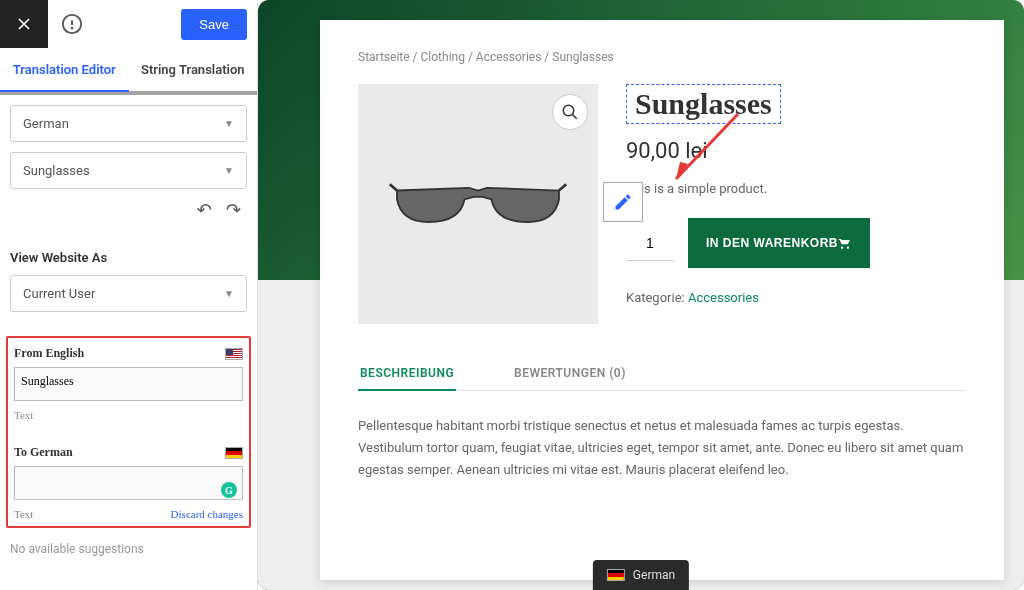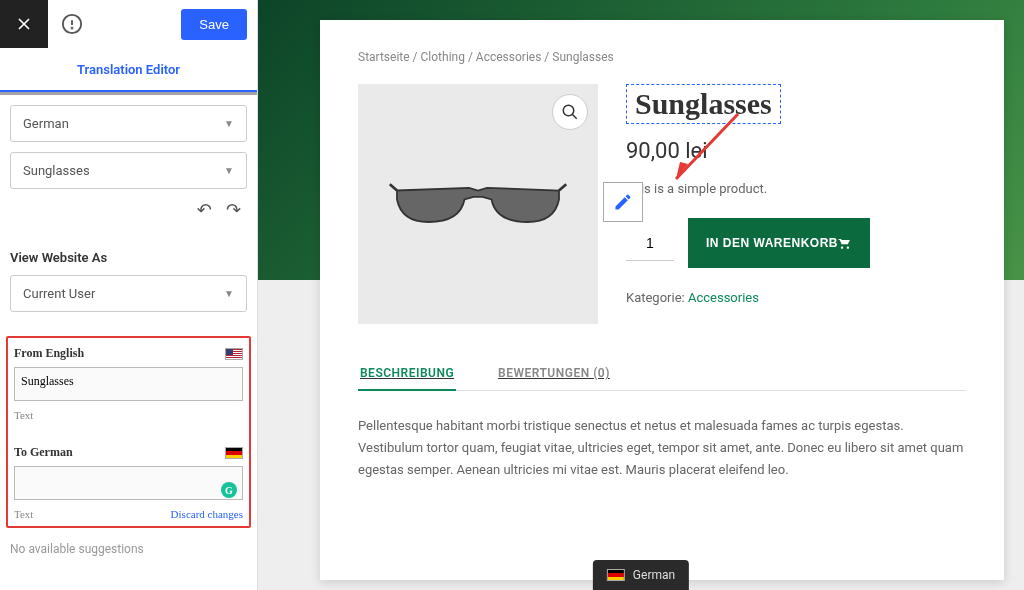--- a/index.html
+++ b/index.html
@@ -29,41 +29,41 @@
 .flag-us { background: linear-gradient(#b22234 0 10%, #fff 10% 20%, #b22234 20% 30%, #fff 30% 40%, #b22234 40% 50%, #fff 50% 60%, #b22234 60% 70%, #fff 70% 80%, #b22234 80% 90%, #fff 90% 100%); border: 1px solid #aaa; }
 .flag-us::before { content: ""; position: absolute; top: 0; left: 0; width: 7px; height: 6px; background: #3c3b6e; }
 .flag-de { background: linear-gradient(#000 0 33%, #dd0000 33% 66%, #ffce00 66% 100%); border: 1px solid #aaa; }
 .txtarea { width: 100%; border: 1px solid #bbb; background: #fafafa; padding: 6px; font-size: 12px; resize: none; height: 34px; font-family: inherit; position: relative; }
 .txtarea-wrap { position: relative; }
 .grammarly { position: absolute; right: 6px; bottom: 6px; width: 16px; height: 16px; border-radius: 50%; background: #15c39a; color: #fff; display: flex; align-items: center; justify-content: center; font-size: 10px; font-weight: bold; }
 .subrow { display: flex; justify-content: space-between; font-size: 11px; color: #888; padding: 4px 0 0 0; }
 .discard { color: #2962ff; cursor: pointer; }
 .no-sugg { font-size: 12px; color: #999; padding: 10px; }
 
-.preview { flex: 1; position: relative; background: linear-gradient(135deg, #0c4428 0%, #2d7a3e 50%, #5fa84f 100%); overflow: hidden; }
+.preview { flex: 1; position: relative; background: linear-gradient(135deg, #0c4428 0%, #2d7a3e 50%, #5fa84f 100%); overflow: hidden; border-radius: 11px; }
 .preview-bottom { position: absolute; top: 280px; left: 0; right: 0; bottom: 0; background: #eeeeee; }
 .card { position: absolute; top: 20px; left: 62px; right: 20px; bottom: 10px; background: #fff; box-shadow: 0 2px 10px rgba(0,0,0,0.15); padding: 30px 38px; }
 .breadcrumb { font-size: 12px; color: #888; margin-bottom: 20px; }
 .product-row { display: flex; gap: 28px; }
 .img-col { position: relative; width: 240px; height: 240px; background: #eaeaea; display: flex; align-items: center; justify-content: center; }
 .zoom-icon { position: absolute; top: 10px; right: 10px; width: 36px; height: 36px; border: 1px solid #ccc; border-radius: 50%; background: #fff; display: flex; align-items: center; justify-content: center; cursor: pointer; }
 .edit-pencil { position: absolute; top: 98px; left: 245px; width: 40px; height: 40px; border: 1px solid #aaa; background: #fff; display: flex; align-items: center; justify-content: center; cursor: pointer; }
 .edit-pencil svg { width: 20px; height: 20px; }
 .arrow-annotation { position: absolute; top: 20px; left: 300px; width: 100px; height: 90px; pointer-events: none; }
 .info-col { flex: 1; }
 .ptitle { font-family: Georgia, serif; font-size: 30px; font-weight: bold; color: #333; border: 1px dashed #2962ff; padding: 2px 8px; display: inline-block; margin-bottom: 14px; }
 .price { font-size: 22px; color: #333; margin-bottom: 18px; }
 .sdesc { font-size: 13px; color: #666; margin-bottom: 22px; }
 .cart-row { display: flex; gap: 14px; align-items: center; margin-bottom: 18px; }
 .qty { width: 48px; height: 36px; border: none; border-bottom: 1px solid #ccc; text-align: center; font-size: 14px; }
 .addcart { background: #0c6b3e; color: #fff; border: none; padding: 18px 18px; font-size: 12px; font-weight: 600; letter-spacing: 0.5px; cursor: pointer; display: flex; align-items: center; gap: 0; }
 .meta { font-size: 13px; color: #666; line-height: 1.8; }
 .meta a { color: #0c8a5a; text-decoration: none; }
 
-.ptabs { display: flex; gap: 40px; margin-top: 32px; border-bottom: 1px solid #e0e0e0; text-decoration: underline; }
+.ptabs { display: flex; gap: 56px; margin-top: 32px; border-bottom: 1px solid #e0e0e0; }
 .ptab { padding: 10px 2px; font-size: 12px; font-weight: 600; color: #888; letter-spacing: 0.5px; cursor: pointer; position: relative; }
 .ptab.active { color: #0c8a5a; }
 .ptab.active::after { content: ""; position: absolute; left: 0; right: 0; bottom: -1px; height: 2px; background: #0c8a5a; }
 .desc-body { padding: 24px 0; font-size: 13px; color: #666; line-height: 1.7; }
 
 .lang-switch { position: absolute; bottom: 0; left: 50%; transform: translateX(-50%); background: #2a2a2a; color: #ddd; padding: 8px 14px; border-radius: 4px 4px 0 0; font-size: 12px; display: flex; align-items: center; gap: 8px; cursor: pointer; }
 .sunglasses-svg { width: 180px; }
 </style>
 </head>
 <body>
@@ -83,20 +83,21 @@
             <line x1="12" y1="8" x2="12" y2="13"></line>
             <circle cx="12" cy="16.5" r="0.5" fill="currentColor"></circle>
           </svg>
       </div>
       <div class="spacer"></div>
       <button class="save-btn">Save</button>
     </div>
 
     <div class="tabs">
       <div class="tab active">Translation Editor</div>
+      <div class="tab">String Translation</div>
     </div>
 
     <div class="pad">
       <div class="select-box">
         <span>German</span>
         <span class="caret">▼</span>
       </div>
       <div class="select-box">
         <span>Sunglasses</span>
         <span class="caret">▼</span>

